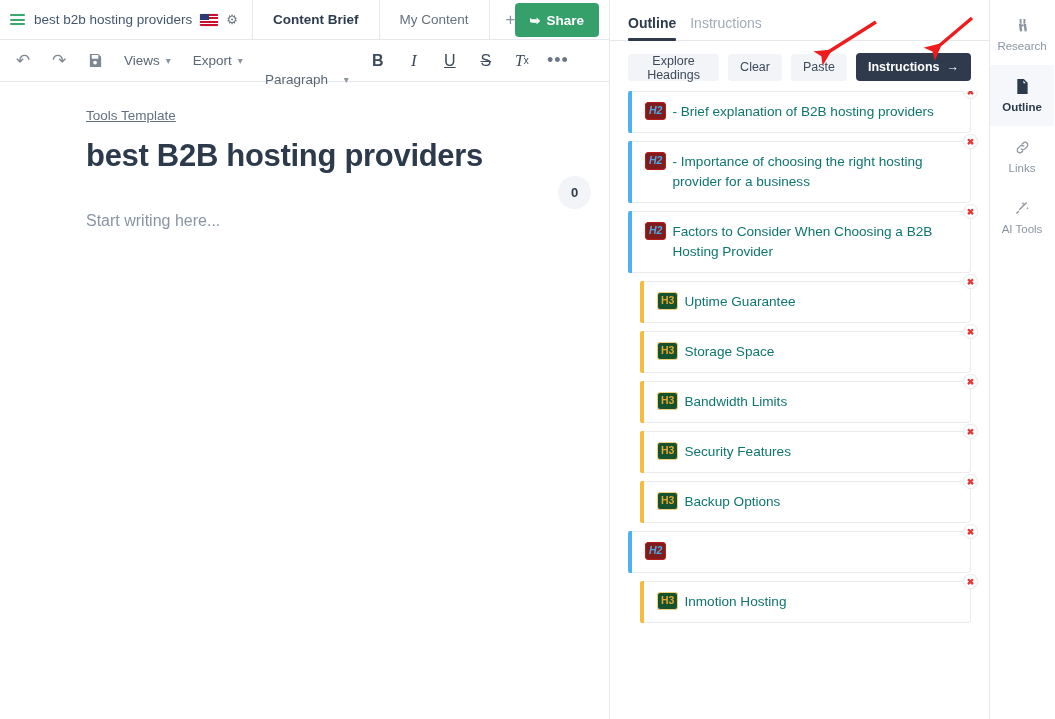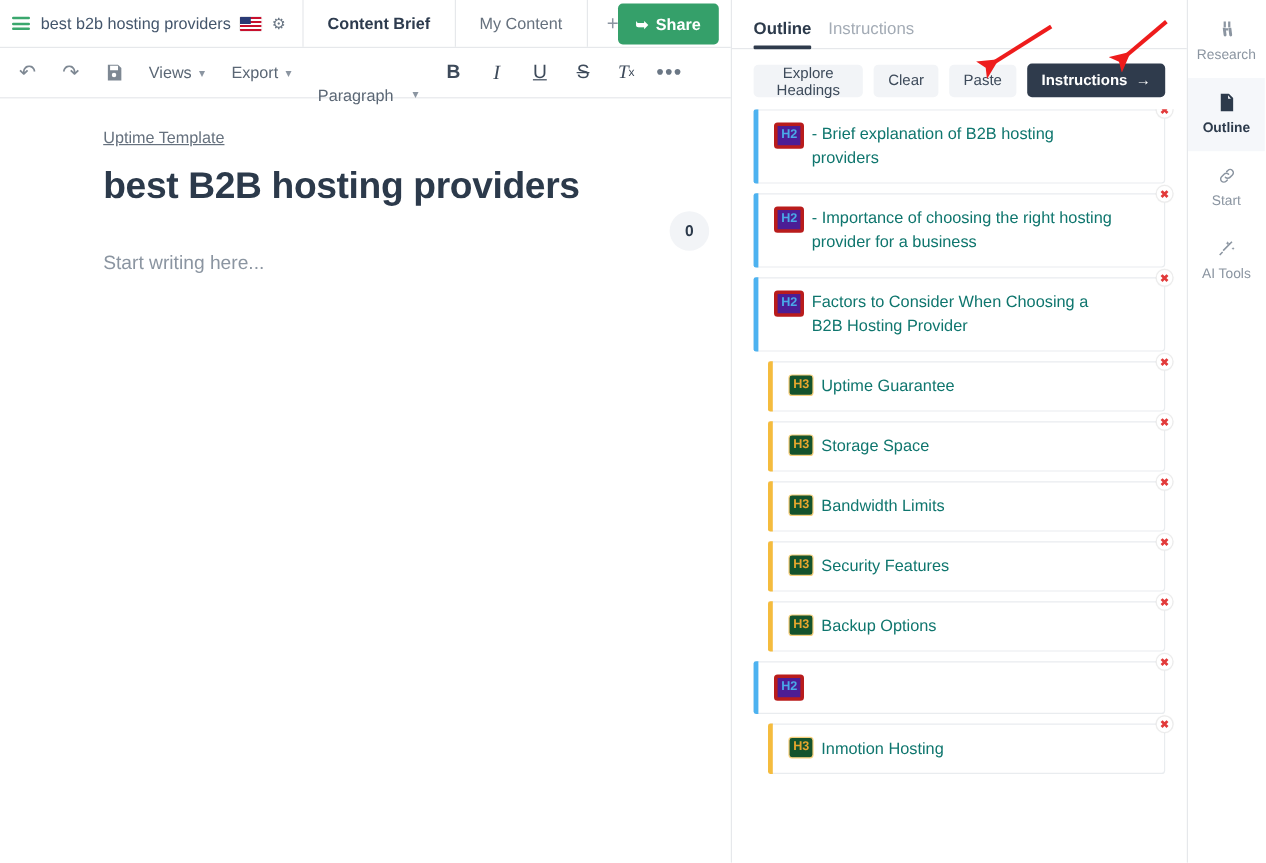--- a/index.html
+++ b/index.html
@@ -189,21 +189,21 @@
   .ol-item.h3 .accent { background: #f5bc3e; }
   .ol-item.h3 { margin-left: 12px; }
 
   .tag {
     flex: 0 0 auto;
     margin-left: 16px; margin-right: 6px; margin-top: 0px;
     font-size: 10.5px; font-weight: bold;
     border-radius: 3px; padding: 1px 3px 2px 3px;
     line-height: 13px;
   }
-  .tag.h2 { color: #4aa9e8; background: #4c1d95; border: 3px solid #b91c1c; }
+  .tag.h2 { color: #4aa9e8; background: #7f1d1d; border: 1px solid #b91c1c; font-style: italic; }
   .tag.h3 { color: #e8a62e; background: #14532d; border: 1px solid #f6cf7c; text-align: center; }
 
   .ol-text {
     font-size: 13.6px; color: #0f766e; line-height: 20px;
     padding-top: 0px;
   }
   .ol-x {
     position: absolute; right: -8px; top: -8px;
     width: 15px; height: 15px; border-radius: 50%;
     background: #ffffff; border: 1px solid #ececec;
@@ -297,21 +297,21 @@
       <div class="tb-fmt">
         <span style="font-style:italic;font-family:'Liberation Serif',serif;">T</span>
           <span style="font-size:10px;">x</span>
       </div>
       <div class="tb-fmt dots">•••</div>
     </div>
 
     <div class="doc-body">
       <div class="wordcount">0</div>
       <div class="doc-inner">
-        <span class="import-tpl">Uptime Template</span>
+        <span class="import-tpl">Tools Template</span>
         <h1 class="doc-title">best B2B hosting providers</h1>
         <div class="doc-placeholder">Start writing here...</div>
       </div>
     </div>
   </div>
 
   <div class="outline-col">
     <div class="panel-tabs">
       <div class="panel-tab active">Outline</div>
       <div class="panel-tab">Instructions</div>
@@ -402,21 +402,21 @@
         <span class="rail-ic"><svg width="14" height="15" viewBox="0 0 14 16" fill="currentColor">
             <path d="M2 0h7l4 4v12H2V0zm6.5 1.5V4.5H11L8.5 1.5zM4 7h6v1.2H4V7zm0 2.6h6v1.2H4V9.6zm0 2.6h4v1.2H4v-1.2z"></path>
           </svg></span>
         <span>Outline</span>
       </div>
       <div class="rail-item">
         <span class="rail-ic"><svg width="15" height="15" viewBox="0 0 16 16" fill="none" stroke="currentColor" stroke-width="1.3" stroke-linecap="round">
             <path d="M6.6 9.4a2.8 2.8 0 004 0l2.2-2.2a2.8 2.8 0 10-4-4L7.7 4.3"></path>
             <path d="M9.4 6.6a2.8 2.8 0 00-4 0L3.2 8.8a2.8 2.8 0 104 4l1.1-1.1"></path>
           </svg></span>
-        <span>Start</span>
+        <span>Links</span>
       </div>
       <div class="rail-item">
         <span class="rail-ic"><svg width="15" height="15" viewBox="0 0 16 16" fill="currentColor">
             <path d="M11.9 1.1l1 1-7.8 7.8-1-1 7.8-7.8zM3.6 10.2l1 1-2.6 2.6-1-1 2.6-2.6zM8.6 1l.5 1.3 1.3.5-1.3.5L8.6 4.6 8.1 3.3 6.8 2.8l1.3-.5L8.6 1zM13.4 6.2l.4 1 1 .4-1 .4-.4 1-.4-1-1-.4 1-.4.4-1z"></path>
           </svg></span>
         <span>AI Tools</span>
       </div>
     </div>
 
   <svg class="arrows" width="1055" height="719" viewBox="0 0 1055 719">

